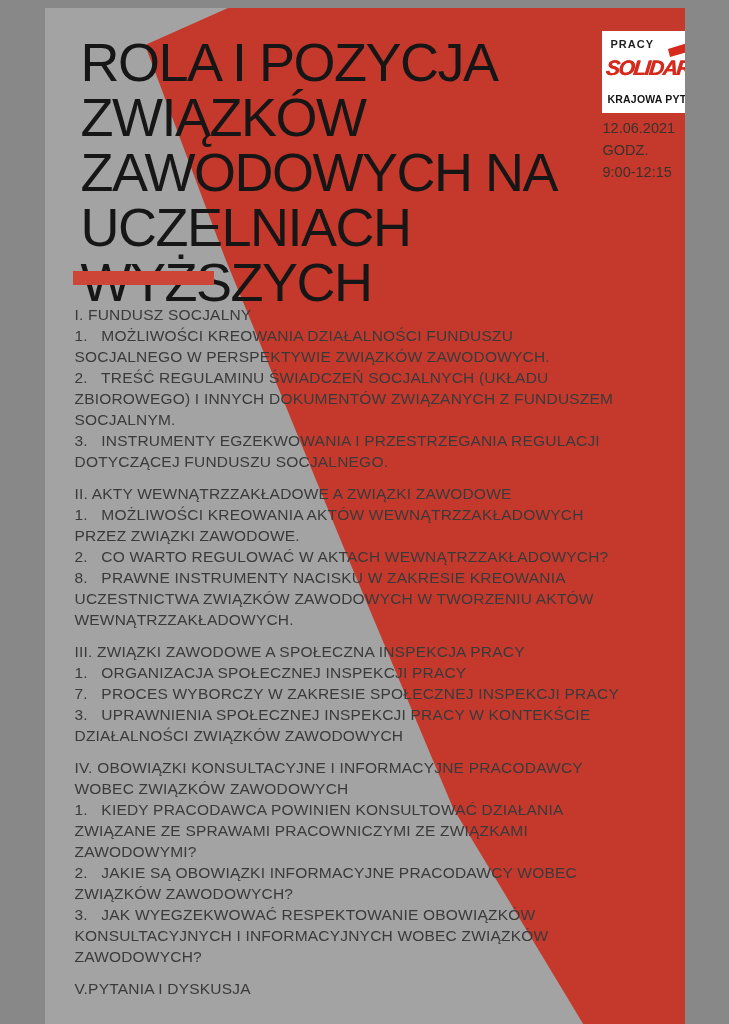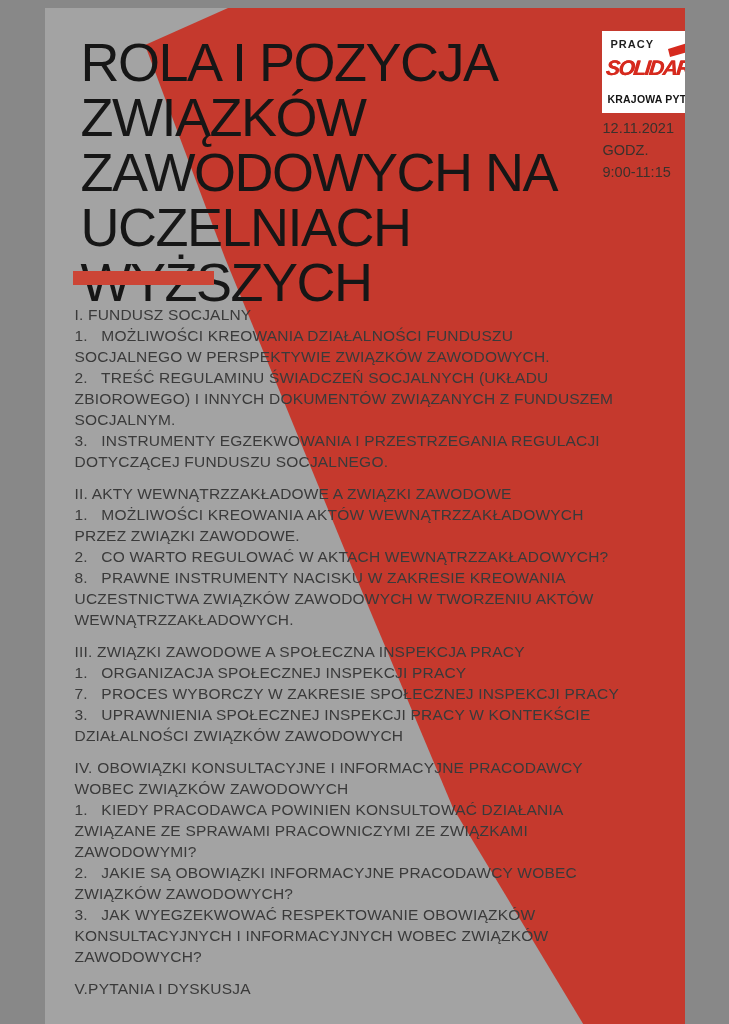--- a/index.html
+++ b/index.html
@@ -86,22 +86,22 @@
       <polygon points="0,16 46,2 44,12 2,24" fill="#D62A1E"></polygon>
       <line x1="42" y1="6" x2="56" y2="32" stroke="#D62A1E" stroke-width="3"></line>
     </svg>
     <div class="wordmark">SOLIDARNOŚĆ</div>
     <div class="ksn">KRAJOWA PYTANIA NAUKI</div>
   </div>
 
   <div class="flagpole"></div>
 
   <div class="event-block">
-    <div>12.11.2021</div>
-    <div>GODZ. 9:00-11:15</div>
+    <div>12.06.2021</div>
+    <div>GODZ. 9:00-12:15</div>
   </div>
 
   <div class="agenda">
     <div class="agenda-section">I. FUNDUSZ SOCJALNY
 1.   MOŻLIWOŚCI KREOWANIA DZIAŁALNOŚCI FUNDUSZU
 SOCJALNEGO W PERSPEKTYWIE ZWIĄZKÓW ZAWODOWYCH.
 2.   TREŚĆ REGULAMINU ŚWIADCZEŃ SOCJALNYCH (UKŁADU
 ZBIOROWEGO) I INNYCH DOKUMENTÓW ZWIĄZANYCH Z FUNDUSZEM
 SOCJALNYM.
 3.   INSTRUMENTY EGZEKWOWANIA I PRZESTRZEGANIA REGULACJI

